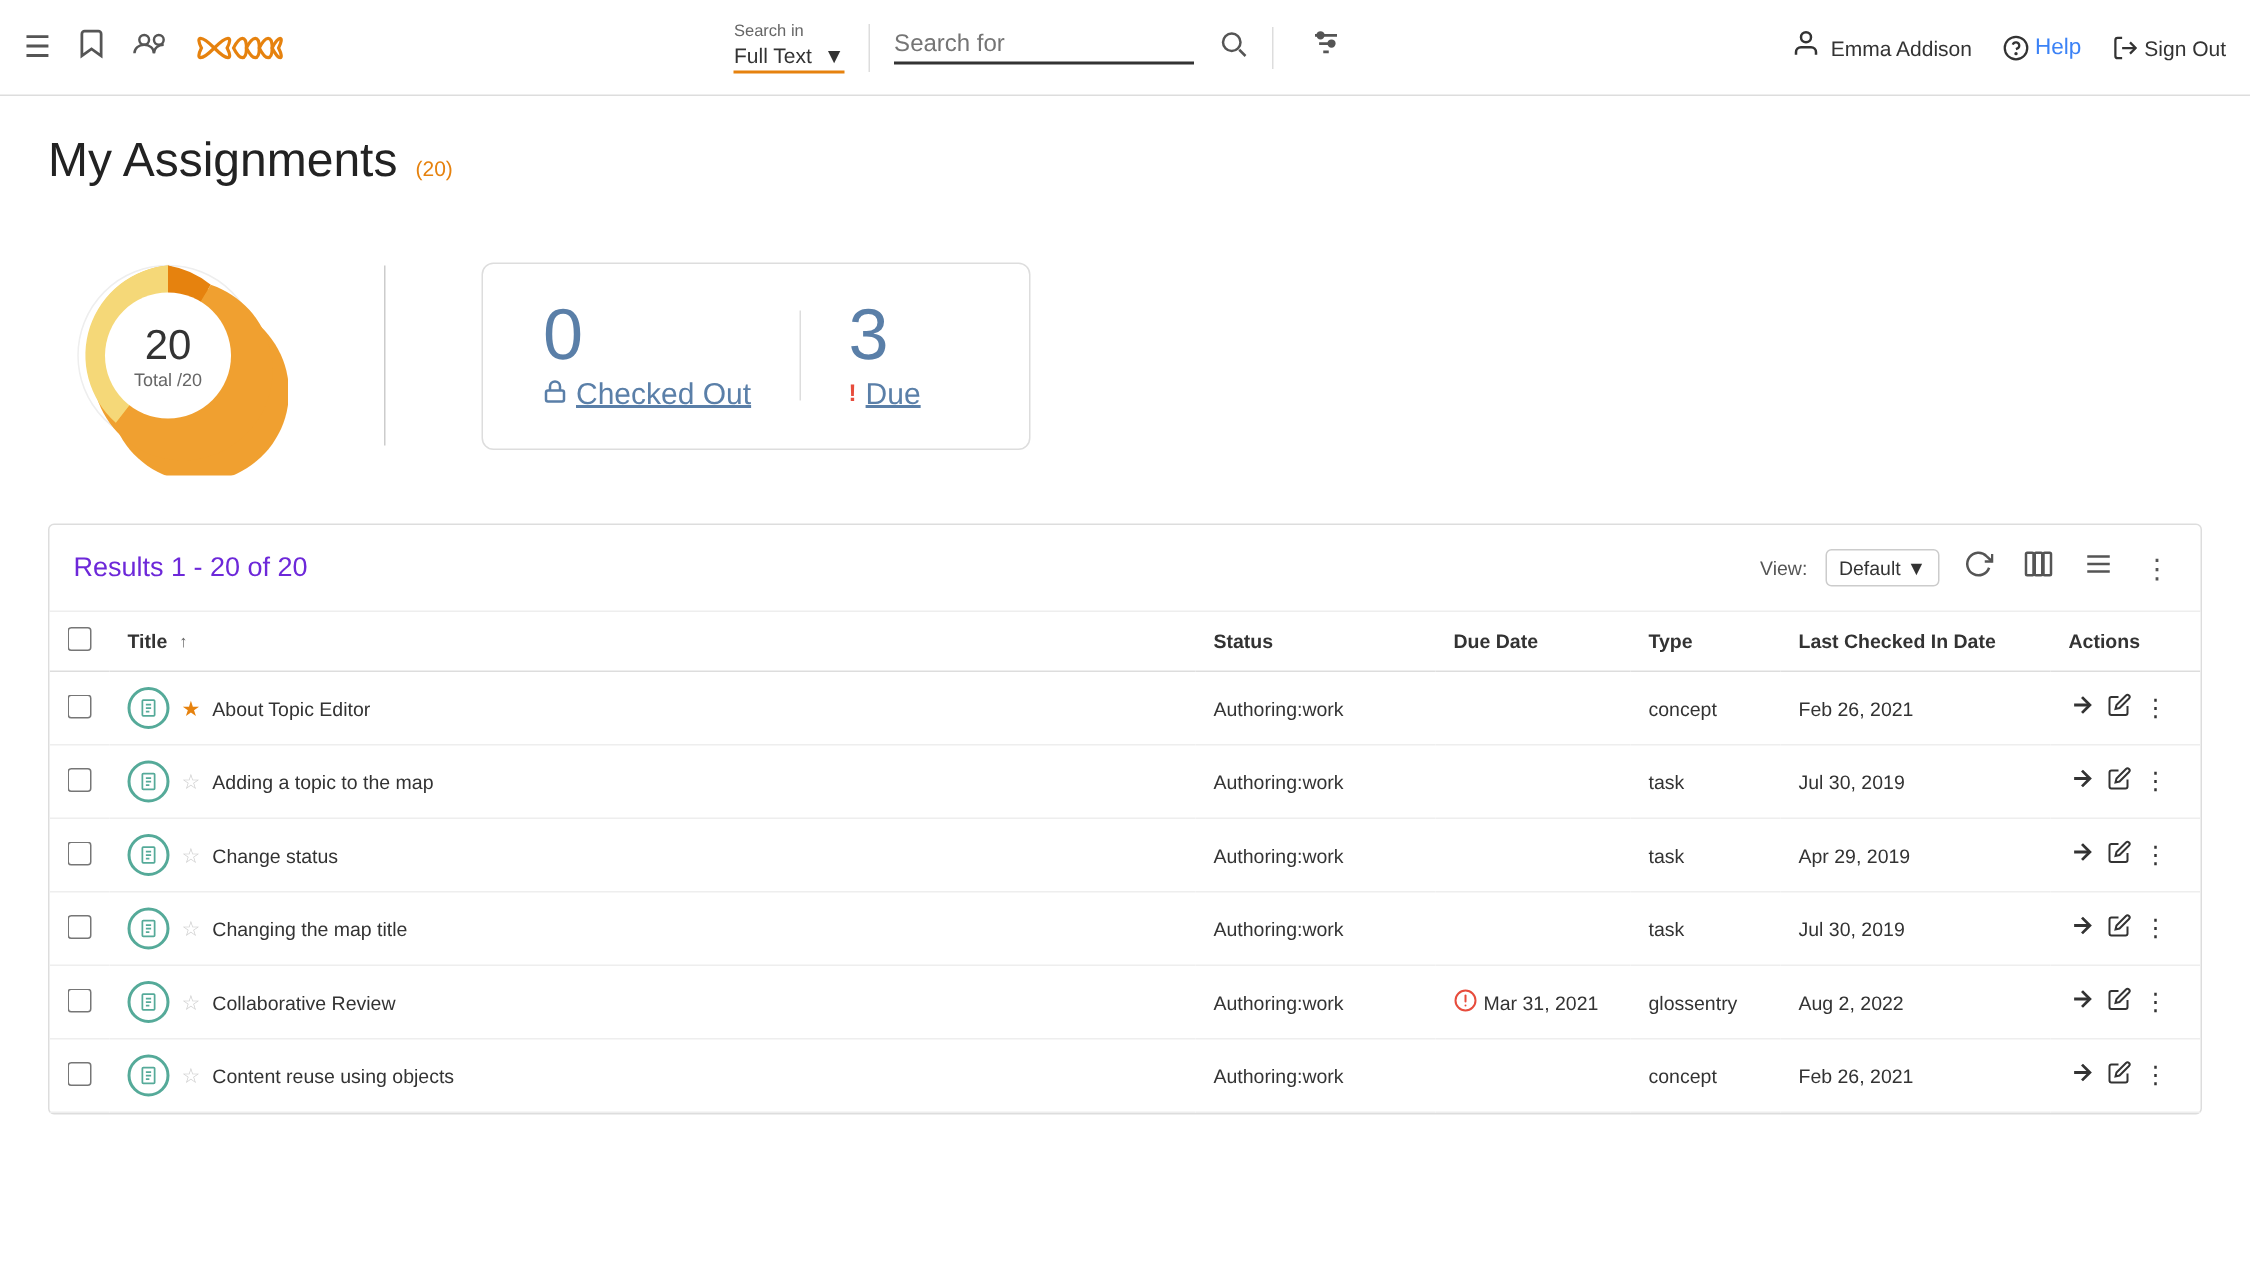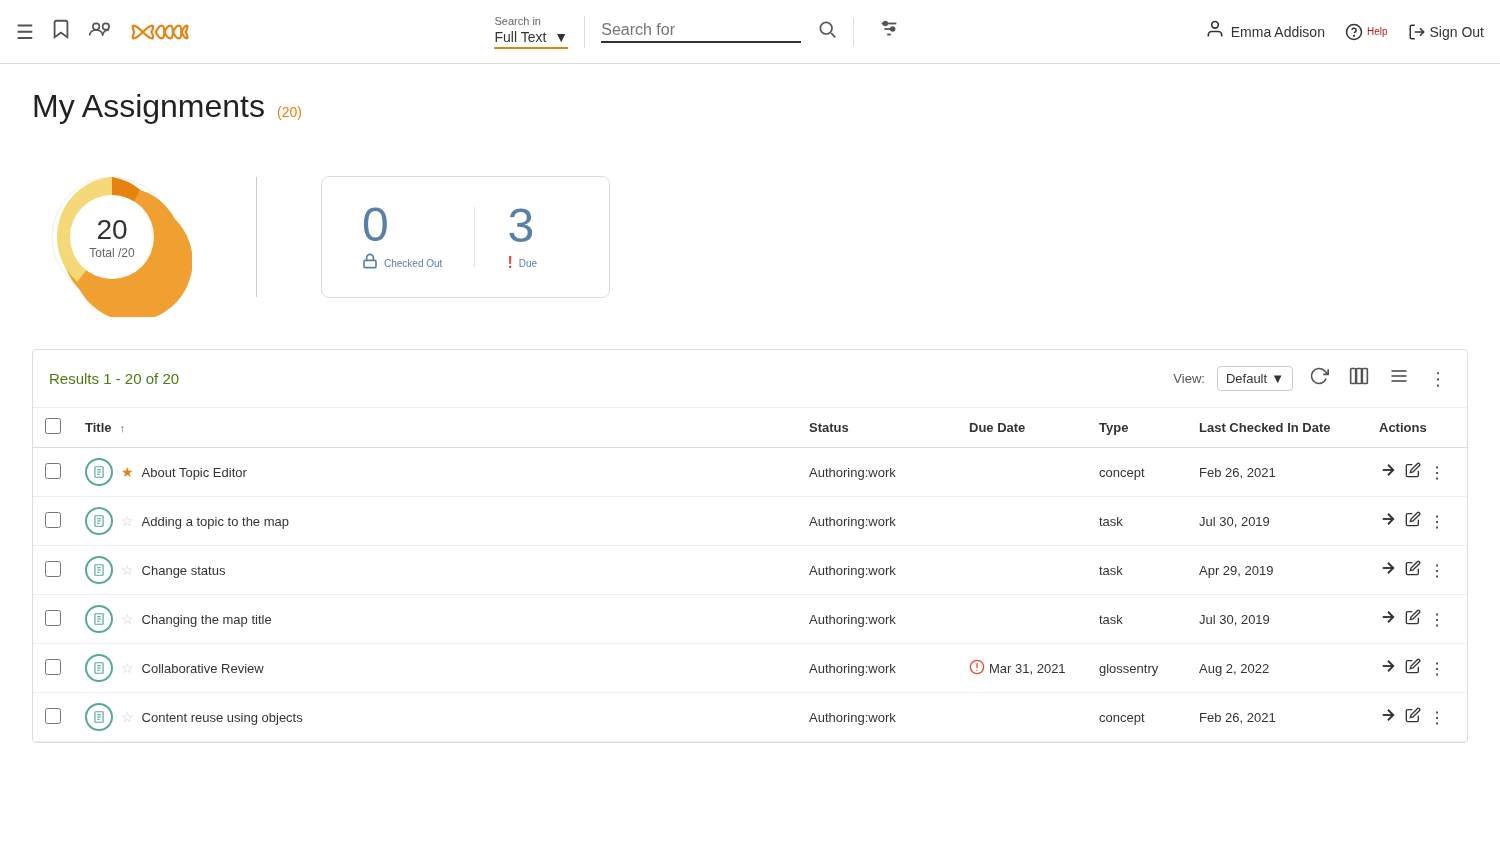--- a/index.html
+++ b/index.html
@@ -65,21 +65,21 @@
 
     .header-right {
       display: flex;
       align-items: center;
       gap: 20px;
       margin-left: auto;
     }
     .user-info { display: flex; align-items: center; gap: 6px; cursor: pointer; }
     .user-icon-circle { color: #333; font-size: 18px; }
     .user-name { font-size: 14px; font-weight: 500; color: #333; }
-    .help-btn { display: flex; align-items: center; gap: 4px; cursor: pointer; color: #b91c1c; font-size: 10px; }
+    .help-btn { display: flex; align-items: center; gap: 4px; cursor: pointer; color: #3b82f6; font-size: 15px; }
     .signout-btn { display: flex; align-items: center; gap: 4px; cursor: pointer; color: #333; font-size: 14px; }
 
     
     .main { padding: 24px 32px; }
 
     .page-title-row { display: flex; align-items: baseline; gap: 12px; margin-bottom: 32px; }
     .page-title { font-size: 32px; font-weight: 300; color: #222; }
     .page-count { font-size: 14px; color: #e6820e; font-weight: 400; }
 
     
@@ -109,37 +109,37 @@
       padding: 24px 40px;
       gap: 0;
     }
     .stat-block { display: flex; flex-direction: column; align-items: flex-start; padding: 0 32px; }
     .stat-block:first-child { padding-left: 0; }
     .stat-number { font-size: 48px; font-weight: 300; color: #5a7fa8; line-height: 1; }
     .stat-icon-label { display: flex; align-items: center; gap: 6px; margin-top: 4px; }
     .stat-icon { font-size: 16px; }
     .stat-icon.lock { color: #5a7fa8; }
     .stat-icon.warning { color: #e74c3c; }
-    .stat-text { font-size: 10px; color: #5a7fa8; }
+    .stat-text { font-size: 20px; color: #5a7fa8; text-decoration: underline; }
     .stat-separator { width: 1px; height: 60px; background: #ddd; }
     .stat-number.due { color: #5a7fa8; }
 
     
     .results-section {
       border: 1px solid #ddd;
       border-radius: 4px;
     }
     .results-header {
       display: flex;
       align-items: center;
       justify-content: space-between;
       padding: 12px 16px;
       border-bottom: 1px solid #eee;
     }
-    .results-count { font-size: 15px; color: #4d7c0f; }
+    .results-count { font-size: 18px; color: #6d28d9; }
     .results-right { display: flex; align-items: center; gap: 12px; }
     .view-label { font-size: 13px; color: #555; }
     .view-select { display: flex; align-items: center; gap: 4px; border: 1px solid #ccc; border-radius: 4px; padding: 4px 8px; cursor: pointer; font-size: 13px; }
     .icon-btn { cursor: pointer; color: #555; font-size: 18px; padding: 4px; }
 
     
     .assignments-table { width: 100%; border-collapse: collapse; }
     .assignments-table th {
       text-align: left;
       padding: 10px 12px;

